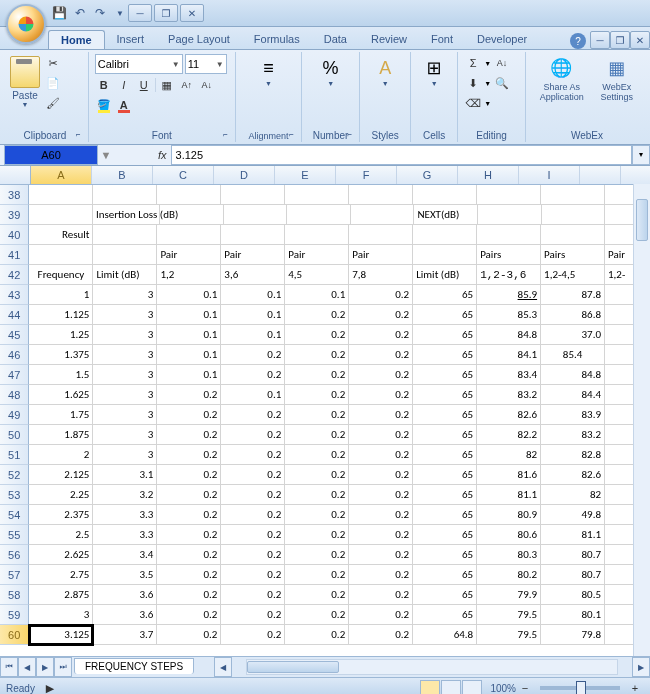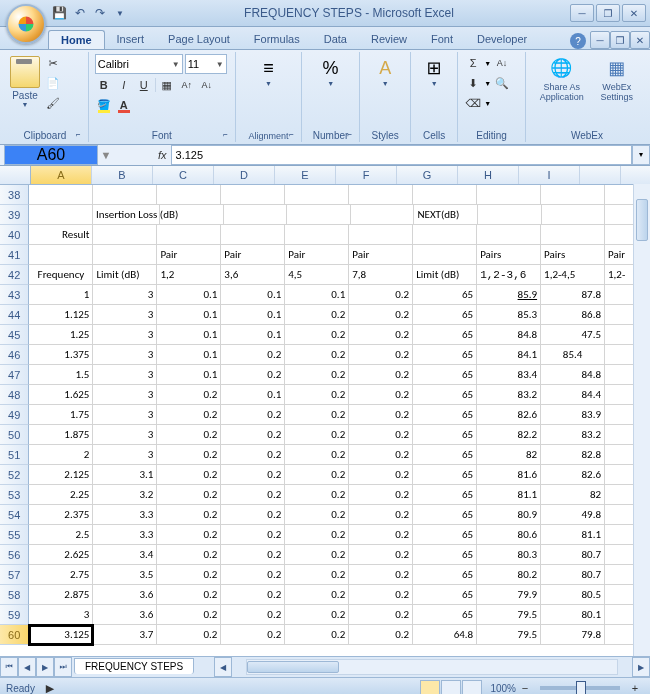--- a/index.html
+++ b/index.html
@@ -27,21 +27,21 @@
 .paste-icon::before { content:""; position:absolute; top:2px; left:5px; width:16px; height:5px; background:#888; border-radius:1px; }
 .btn-lbl { font-size:10px; color:#3a5a8a; margin-top:2px; }
 .small-row { display:flex; gap:2px; align-items:center; margin-bottom:2px; }
 .sicon { width:16px; height:16px; display:flex; align-items:center; justify-content:center; font-size:11px; color:#333; border:1px solid transparent; border-radius:2px; }
 .combo { height:18px; border:1px solid #9db8d6; background:#fff; font-size:11px; padding:0 2px; display:flex; align-items:center; justify-content:space-between; }
 .combo .dd { font-size:8px; color:#555; }
 .big-btn { display:flex; flex-direction:column; align-items:center; padding:2px 4px; }
 .big-icn { width:24px; height:24px; display:flex; align-items:center; justify-content:center; font-size:18px; }
 
 .formula-bar { height:20px; background:#e8f0fa; border-bottom:1px solid #8ba8c8; display:flex; align-items:center; }
-.name-box { width:92px; height:18px; border:1px solid #9db8d6; background:#3b82f6; text-align:center; font-size:16px; line-height:18px; margin-left:4px; }
+.name-box { width:92px; height:18px; border:1px solid #9db8d6; background:#1d4ed8; text-align:center; font-size:11px; line-height:18px; margin-left:4px; }
 .fb-sep { width:16px; text-align:center; color:#888; }
 .fx-lbl { font-style:italic; font-size:11px; color:#333; padding:0 4px; }
 .fb-input { flex:1; height:18px; border:1px solid #9db8d6; background:#fff; font-size:11px; line-height:18px; padding:0 4px; }
 .fb-end { width:16px; border:1px solid #9db8d6; background:#e8f0fa; text-align:center; font-size:8px; line-height:18px; }
 
 .grid-area { position:relative; height:490px; overflow:hidden; background:#fff; }
 .col-hdrs { display:flex; height:18px; background:linear-gradient(#f4f8fc,#dde9f7); border-bottom:1px solid #9db8d6; }
 .corner-cell { width:30px; border-right:1px solid #9db8d6; background:linear-gradient(#f4f8fc,#dde9f7); }
 .col-hdr { border-right:1px solid #c5d5e8; text-align:center; font-size:11px; line-height:18px; color:#3a5a8a; background:linear-gradient(#f4f8fc,#dde9f7); }
 .col-hdr.sel { background:linear-gradient(#fde8a8,#f9d66c); color:#8a6d1a; }
@@ -74,21 +74,20 @@
 <body>
 
 <div class="titlebar">
   <div class="office-btn"></div>
   <div class="qat">
     <div class="qat-icon">💾</div>
     <div class="qat-icon">↶</div>
     <div class="qat-icon">↷</div>
     <div class="qat-icon" style="font-size:8px">▼</div>
   </div>
-  <div class="title-txt">FREQUENCY STEPS - Microsoft Excel</div>
   <div class="winbtns">
     <div class="winbtn">─</div>
     <div class="winbtn">❐</div>
     <div class="winbtn">✕</div>
   </div>
 </div>
 
 <div class="ribbon-tabs">
   <div id="tabs-container" style="display:flex">
       <div class="ribbon-tab active">Home</div>
@@ -347,21 +346,21 @@
       <div class="row">
         <div class="row-hdr">45</div>
         <div class="cell num" style="width: 60px;">1.25</div>
         <div class="cell num" style="width: 60px;">3</div>
         <div class="cell num" style="width: 60px;">0.1</div>
         <div class="cell num" style="width: 60px;">0.1</div>
         <div class="cell num" style="width: 60px;">0.2</div>
         <div class="cell num" style="width: 60px;">0.2</div>
         <div class="cell num" style="width: 60px;">65</div>
         <div class="cell num" style="width: 60px;">84.8</div>
-        <div class="cell num" style="width: 60px;">47.5</div>
+        <div class="cell num" style="width: 60px;">37.0</div>
         <div class="cell" style="width: 40px;"></div>
       </div>
       <div class="row">
         <div class="row-hdr">46</div>
         <div class="cell num" style="width: 60px;">1.375</div>
         <div class="cell num" style="width: 60px;">3</div>
         <div class="cell num" style="width: 60px;">0.1</div>
         <div class="cell num" style="width: 60px;">0.2</div>
         <div class="cell num" style="width: 60px;">0.2</div>
         <div class="cell num" style="width: 60px;">0.2</div>

